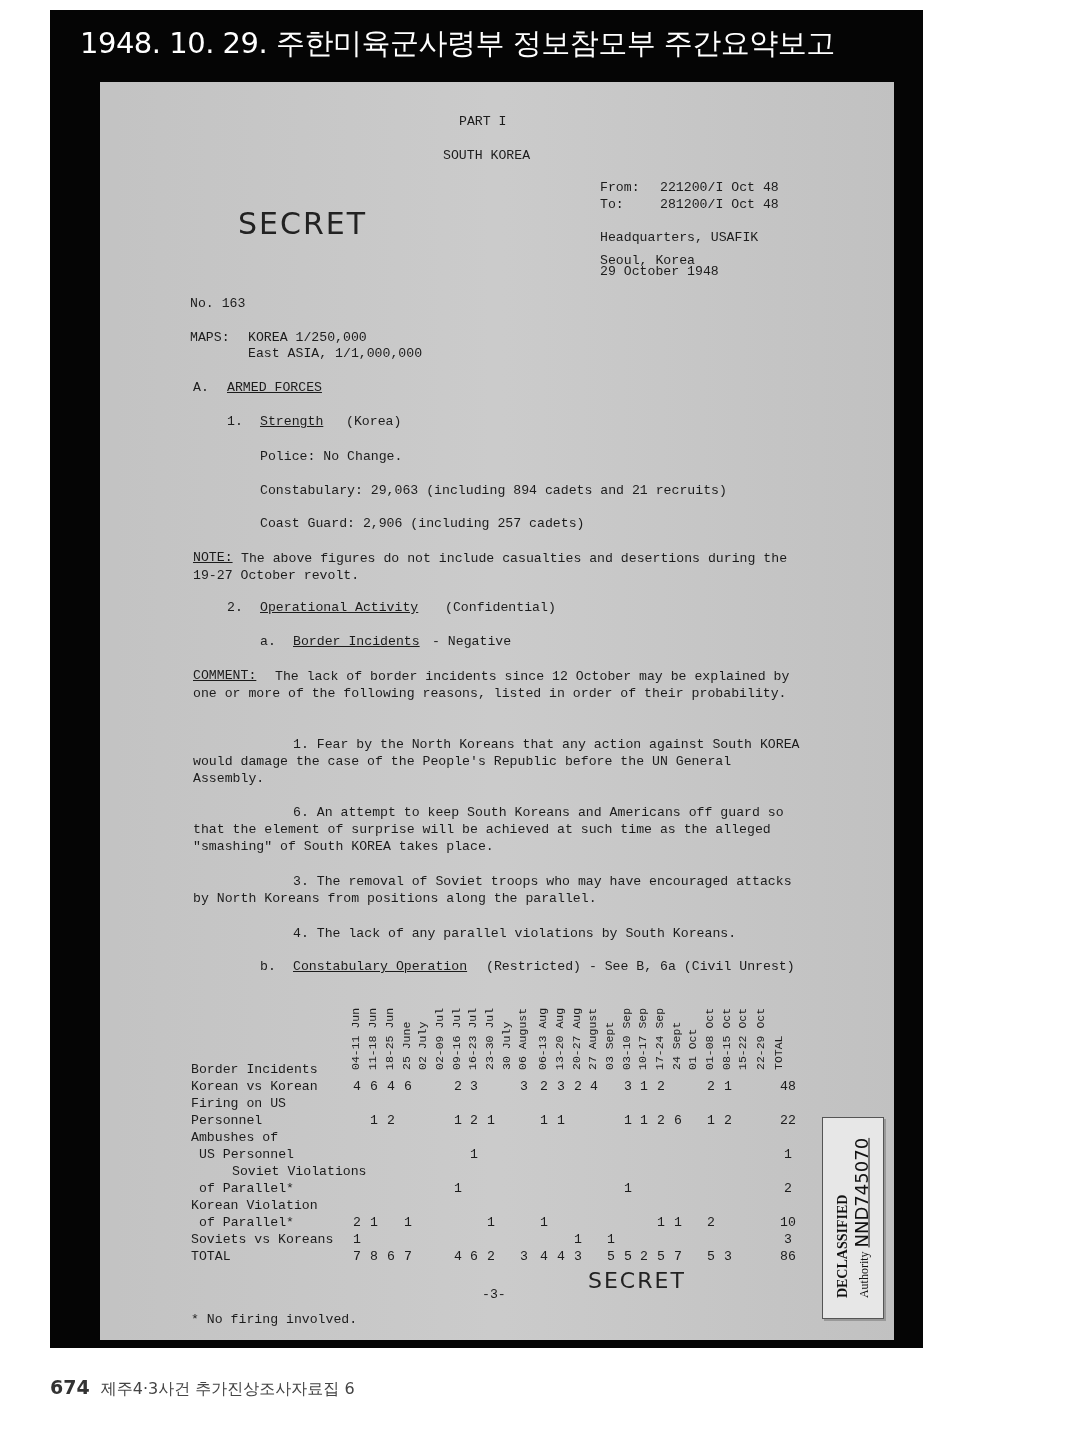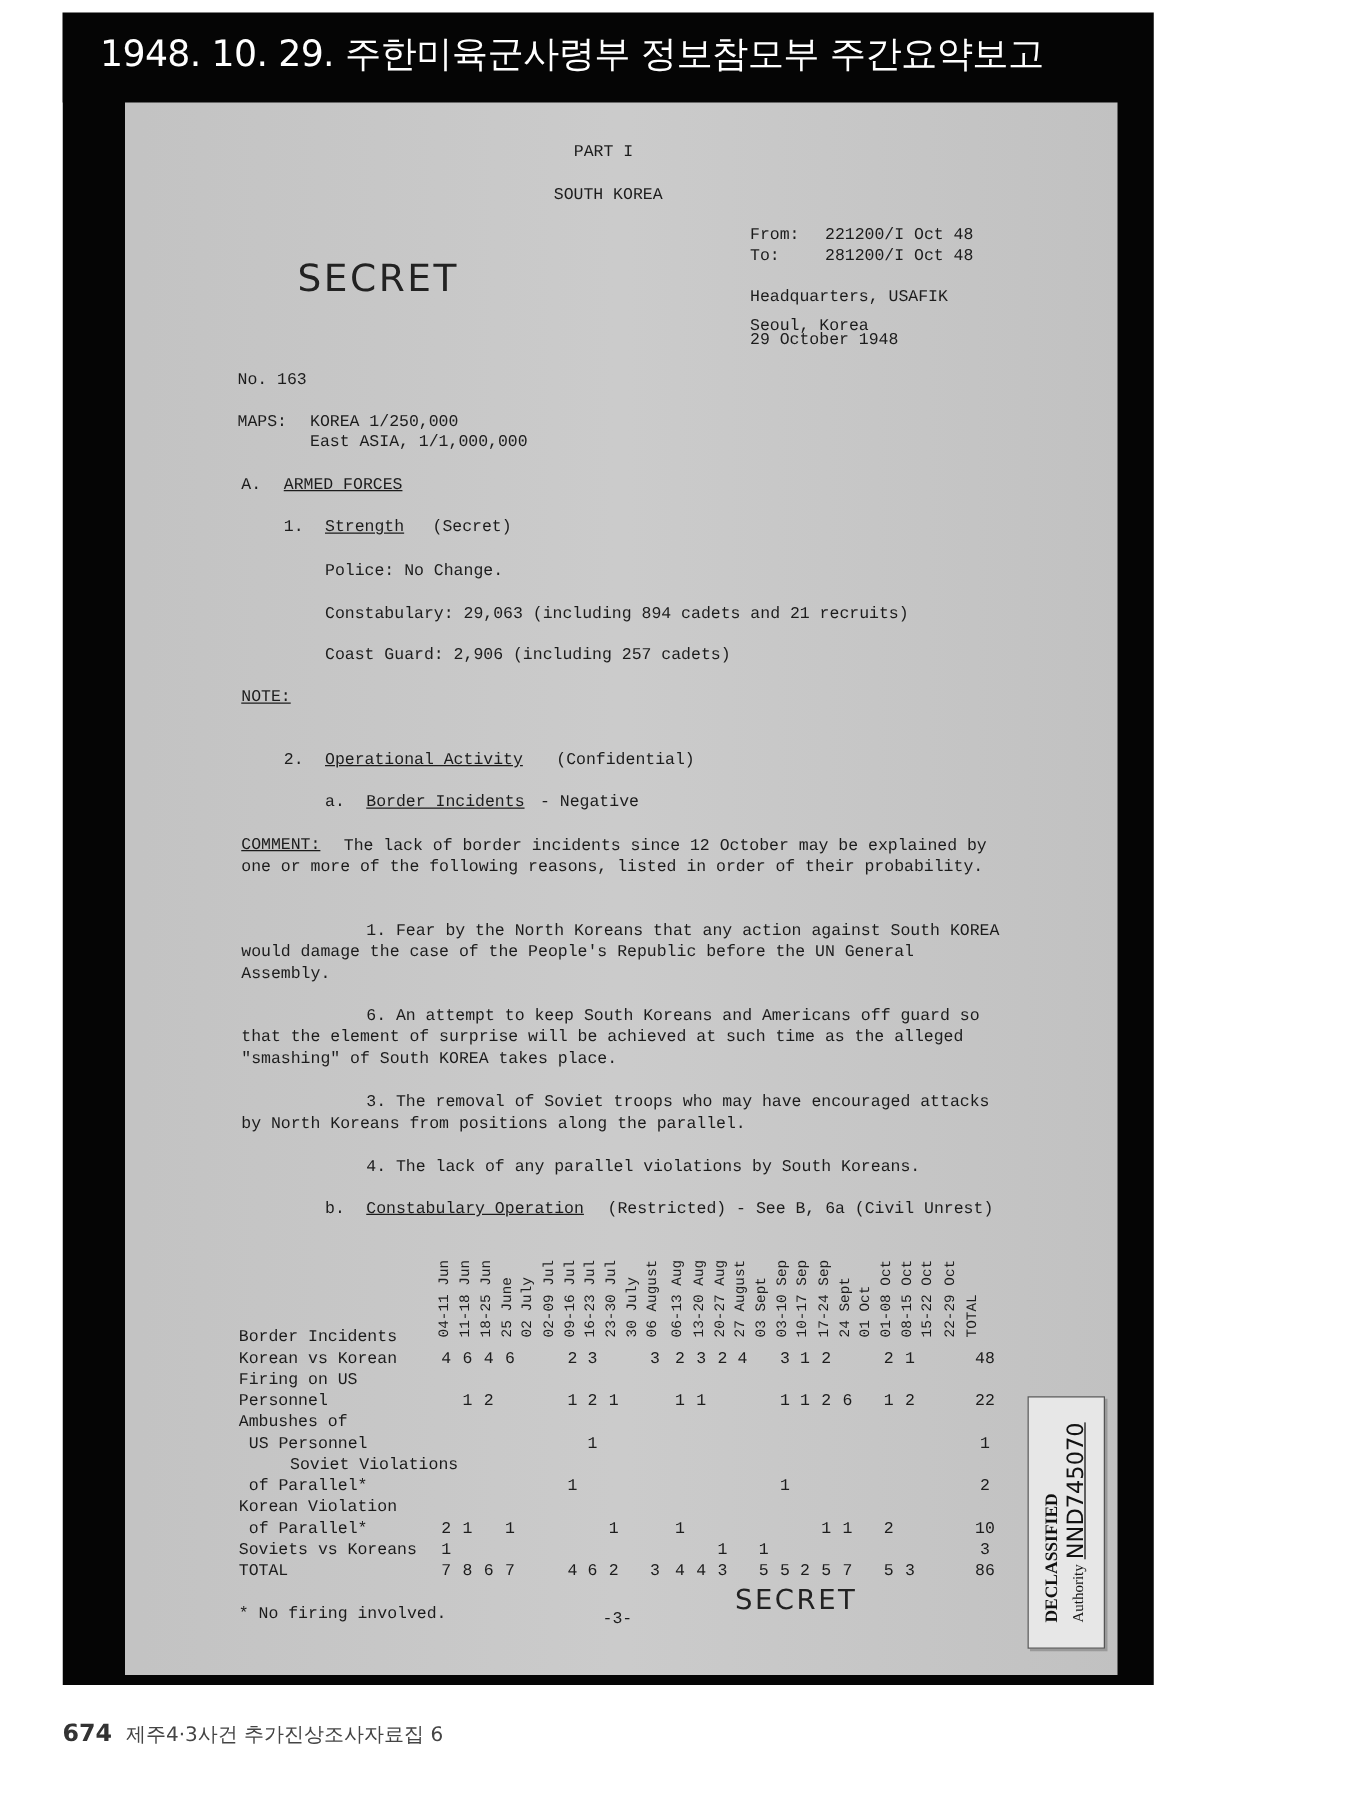--- a/index.html
+++ b/index.html
@@ -54,27 +54,28 @@
 
   <div class="abs" style="left:90px; top:248px;">MAPS:</div>
   <div class="abs" style="left:148px; top:248px;">KOREA 1/250,000</div>
   <div class="abs" style="left:148px; top:264px;">East ASIA, 1/1,000,000</div>
 
   <div class="abs" style="left:93px; top:298px;">A.</div>
   <div class="abs u" style="left:127px; top:298px;">ARMED FORCES</div>
 
   <div class="abs" style="left:127px; top:332px;">1.</div>
   <div class="abs u" style="left:160px; top:332px;">Strength</div>
-  <div class="abs" style="left:246px; top:332px;">(Secret)</div>
+  <div class="abs" style="left:246px; top:332px;">(Korea)</div>
 
   <div class="abs" style="left:160px; top:367px;">Police:  No Change.</div>
   <div class="abs" style="left:160px; top:401px;">Constabulary:  29,063 (including 894 cadets and 21 recruits)</div>
   <div class="abs" style="left:160px; top:434px;">Coast Guard:  2,906 (including 257 cadets)</div>
 
   <div class="abs u" style="left:93px; top:468px;">NOTE:</div>
+  <div class="para" style="left:93px; top:468px; text-indent:48px; width:615px;">The above figures do not include casualties and desertions during the 19-27 October revolt.</div>
 
   <div class="abs" style="left:127px; top:518px;">2.</div>
   <div class="abs u" style="left:160px; top:518px;">Operational Activity</div>
   <div class="abs" style="left:345px; top:518px;">(Confidential)</div>
 
   <div class="abs" style="left:160px; top:552px;">a.</div>
   <div class="abs u" style="left:193px; top:552px;">Border Incidents</div>
   <div class="abs" style="left:332px; top:552px;">- Negative</div>
 
   <div class="abs u" style="left:93px; top:586px;">COMMENT:</div>
@@ -361,21 +362,21 @@
       <div class="cell" style="left: 555px; top: 1167px;">5</div>
       <div class="cell" style="left: 572px; top: 1167px;">7</div>
       <div class="cell" style="left: 588px; top: 1167px;"></div>
       <div class="cell" style="left: 605px; top: 1167px;">5</div>
       <div class="cell" style="left: 622px; top: 1167px;">3</div>
       <div class="cell" style="left: 638px; top: 1167px;"></div>
       <div class="cell" style="left: 656px; top: 1167px;"></div>
       <div class="cell" style="left: 678px; top: 1167px; width: 20px;">86</div>
     </div>
 
-  <div class="abs" style="left:91px; top:1201px;">* No firing involved.</div>
+  <div class="abs" style="left:91px; top:1230px;">* No firing involved.</div>
   <div class="abs" style="left:382px; top:1205px;">-3-</div>
   <div class="abs hand" style="left:488px; top:1186px; font-size:22px;">SECRET</div>
 </div>
 
 <div class="stamp">
   <div class="txt">
     <span class="t1">DECLASSIFIED</span>
     <span class="t2">
       <span>Authority</span><span class="hw">NND745070</span>
     </span>

